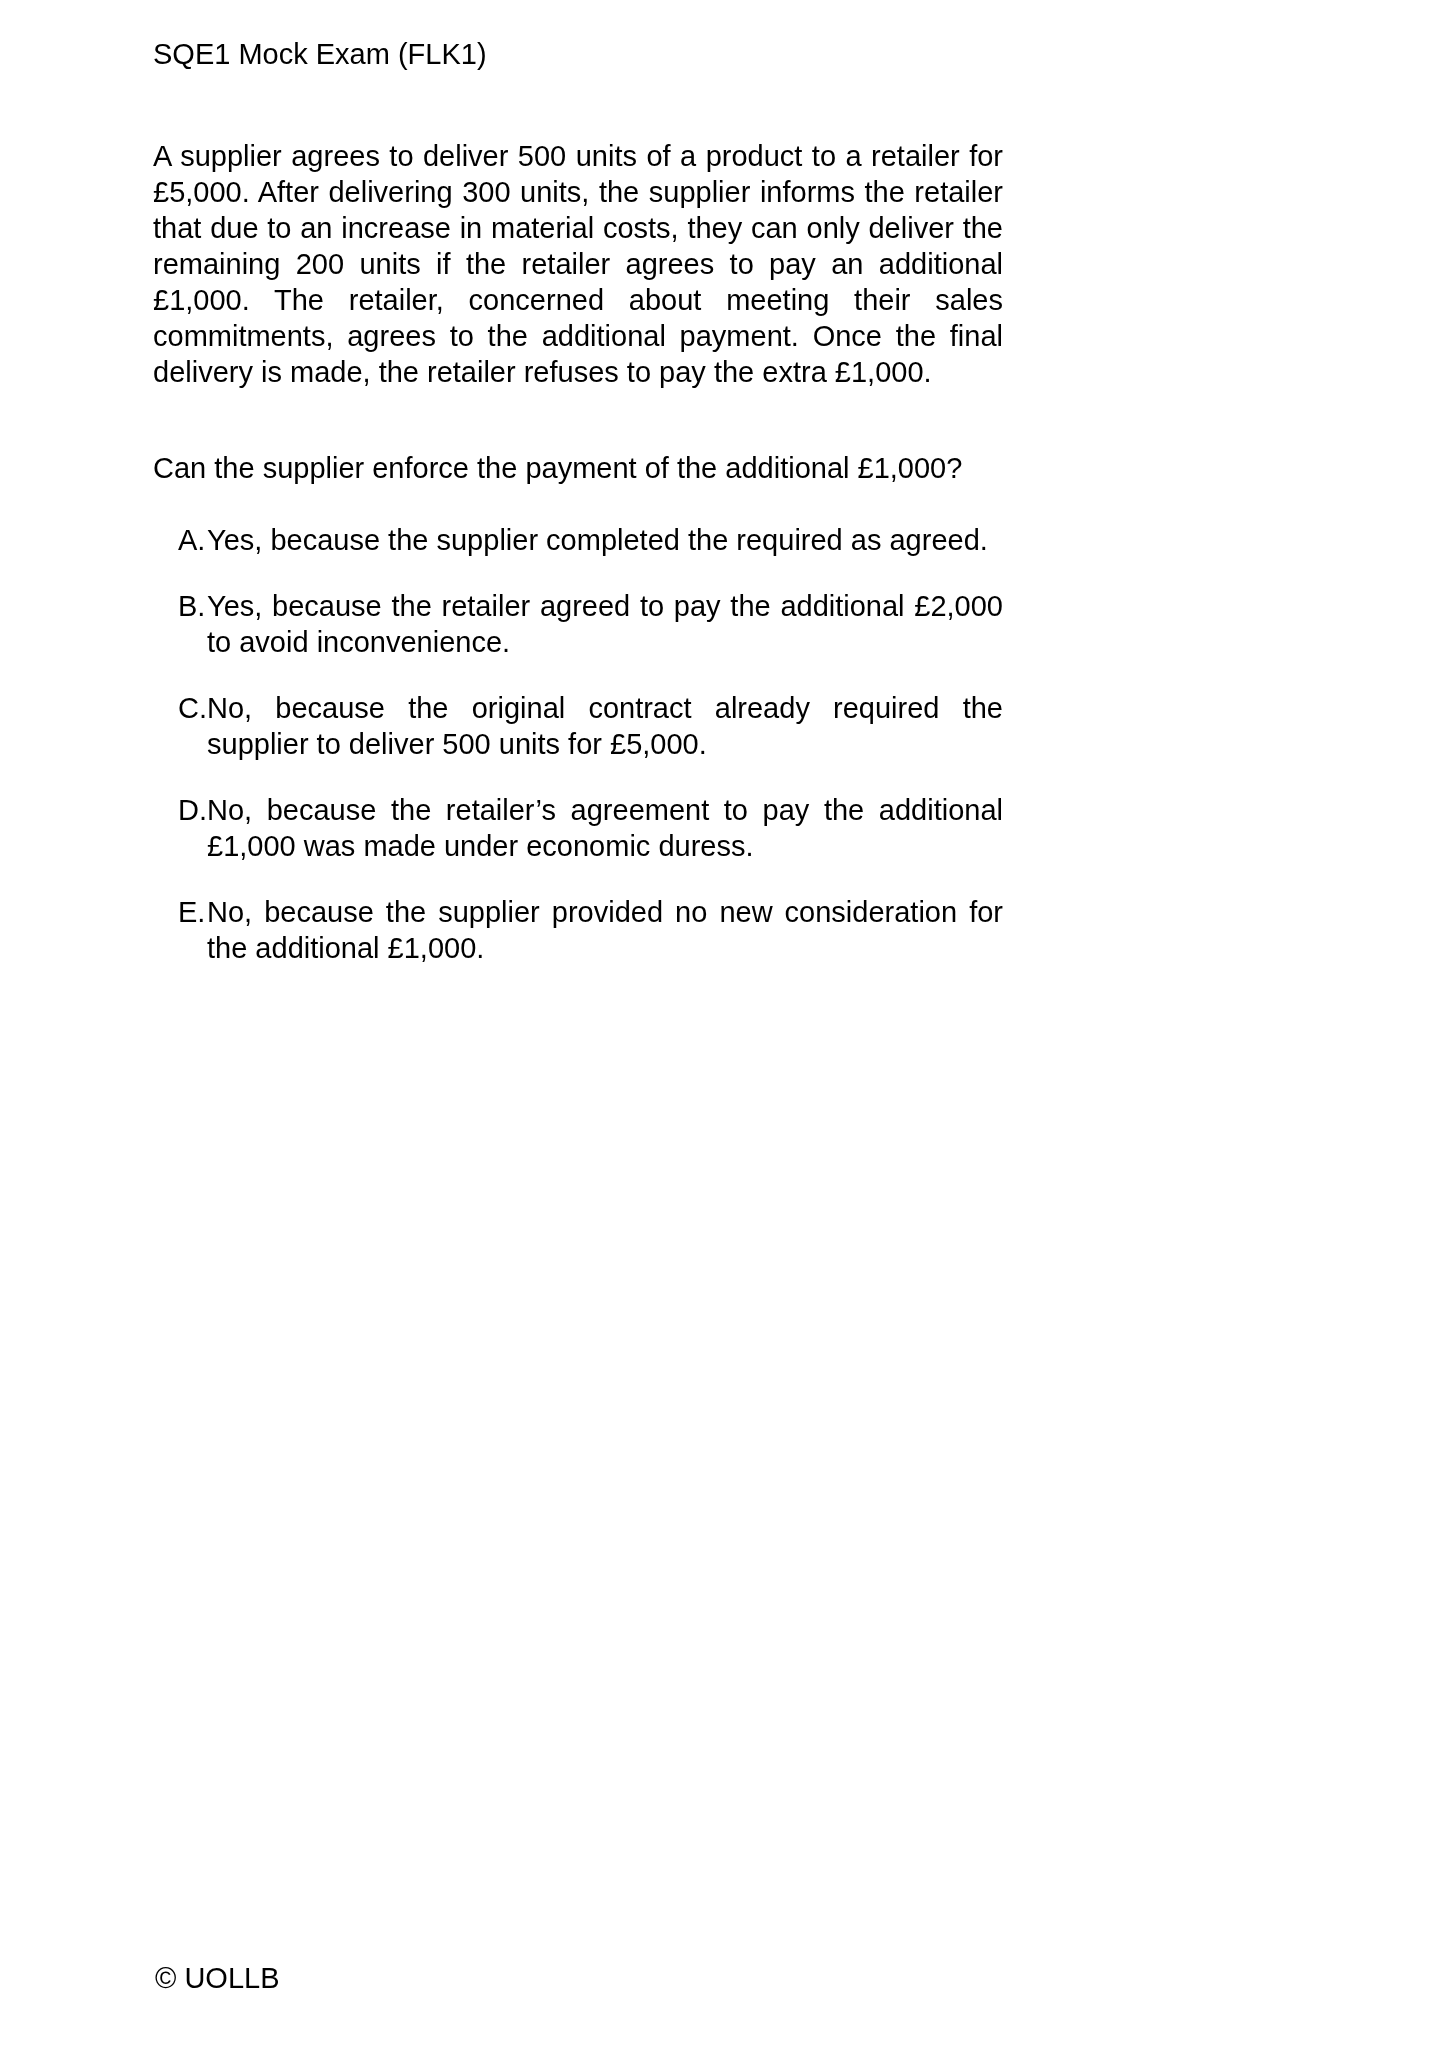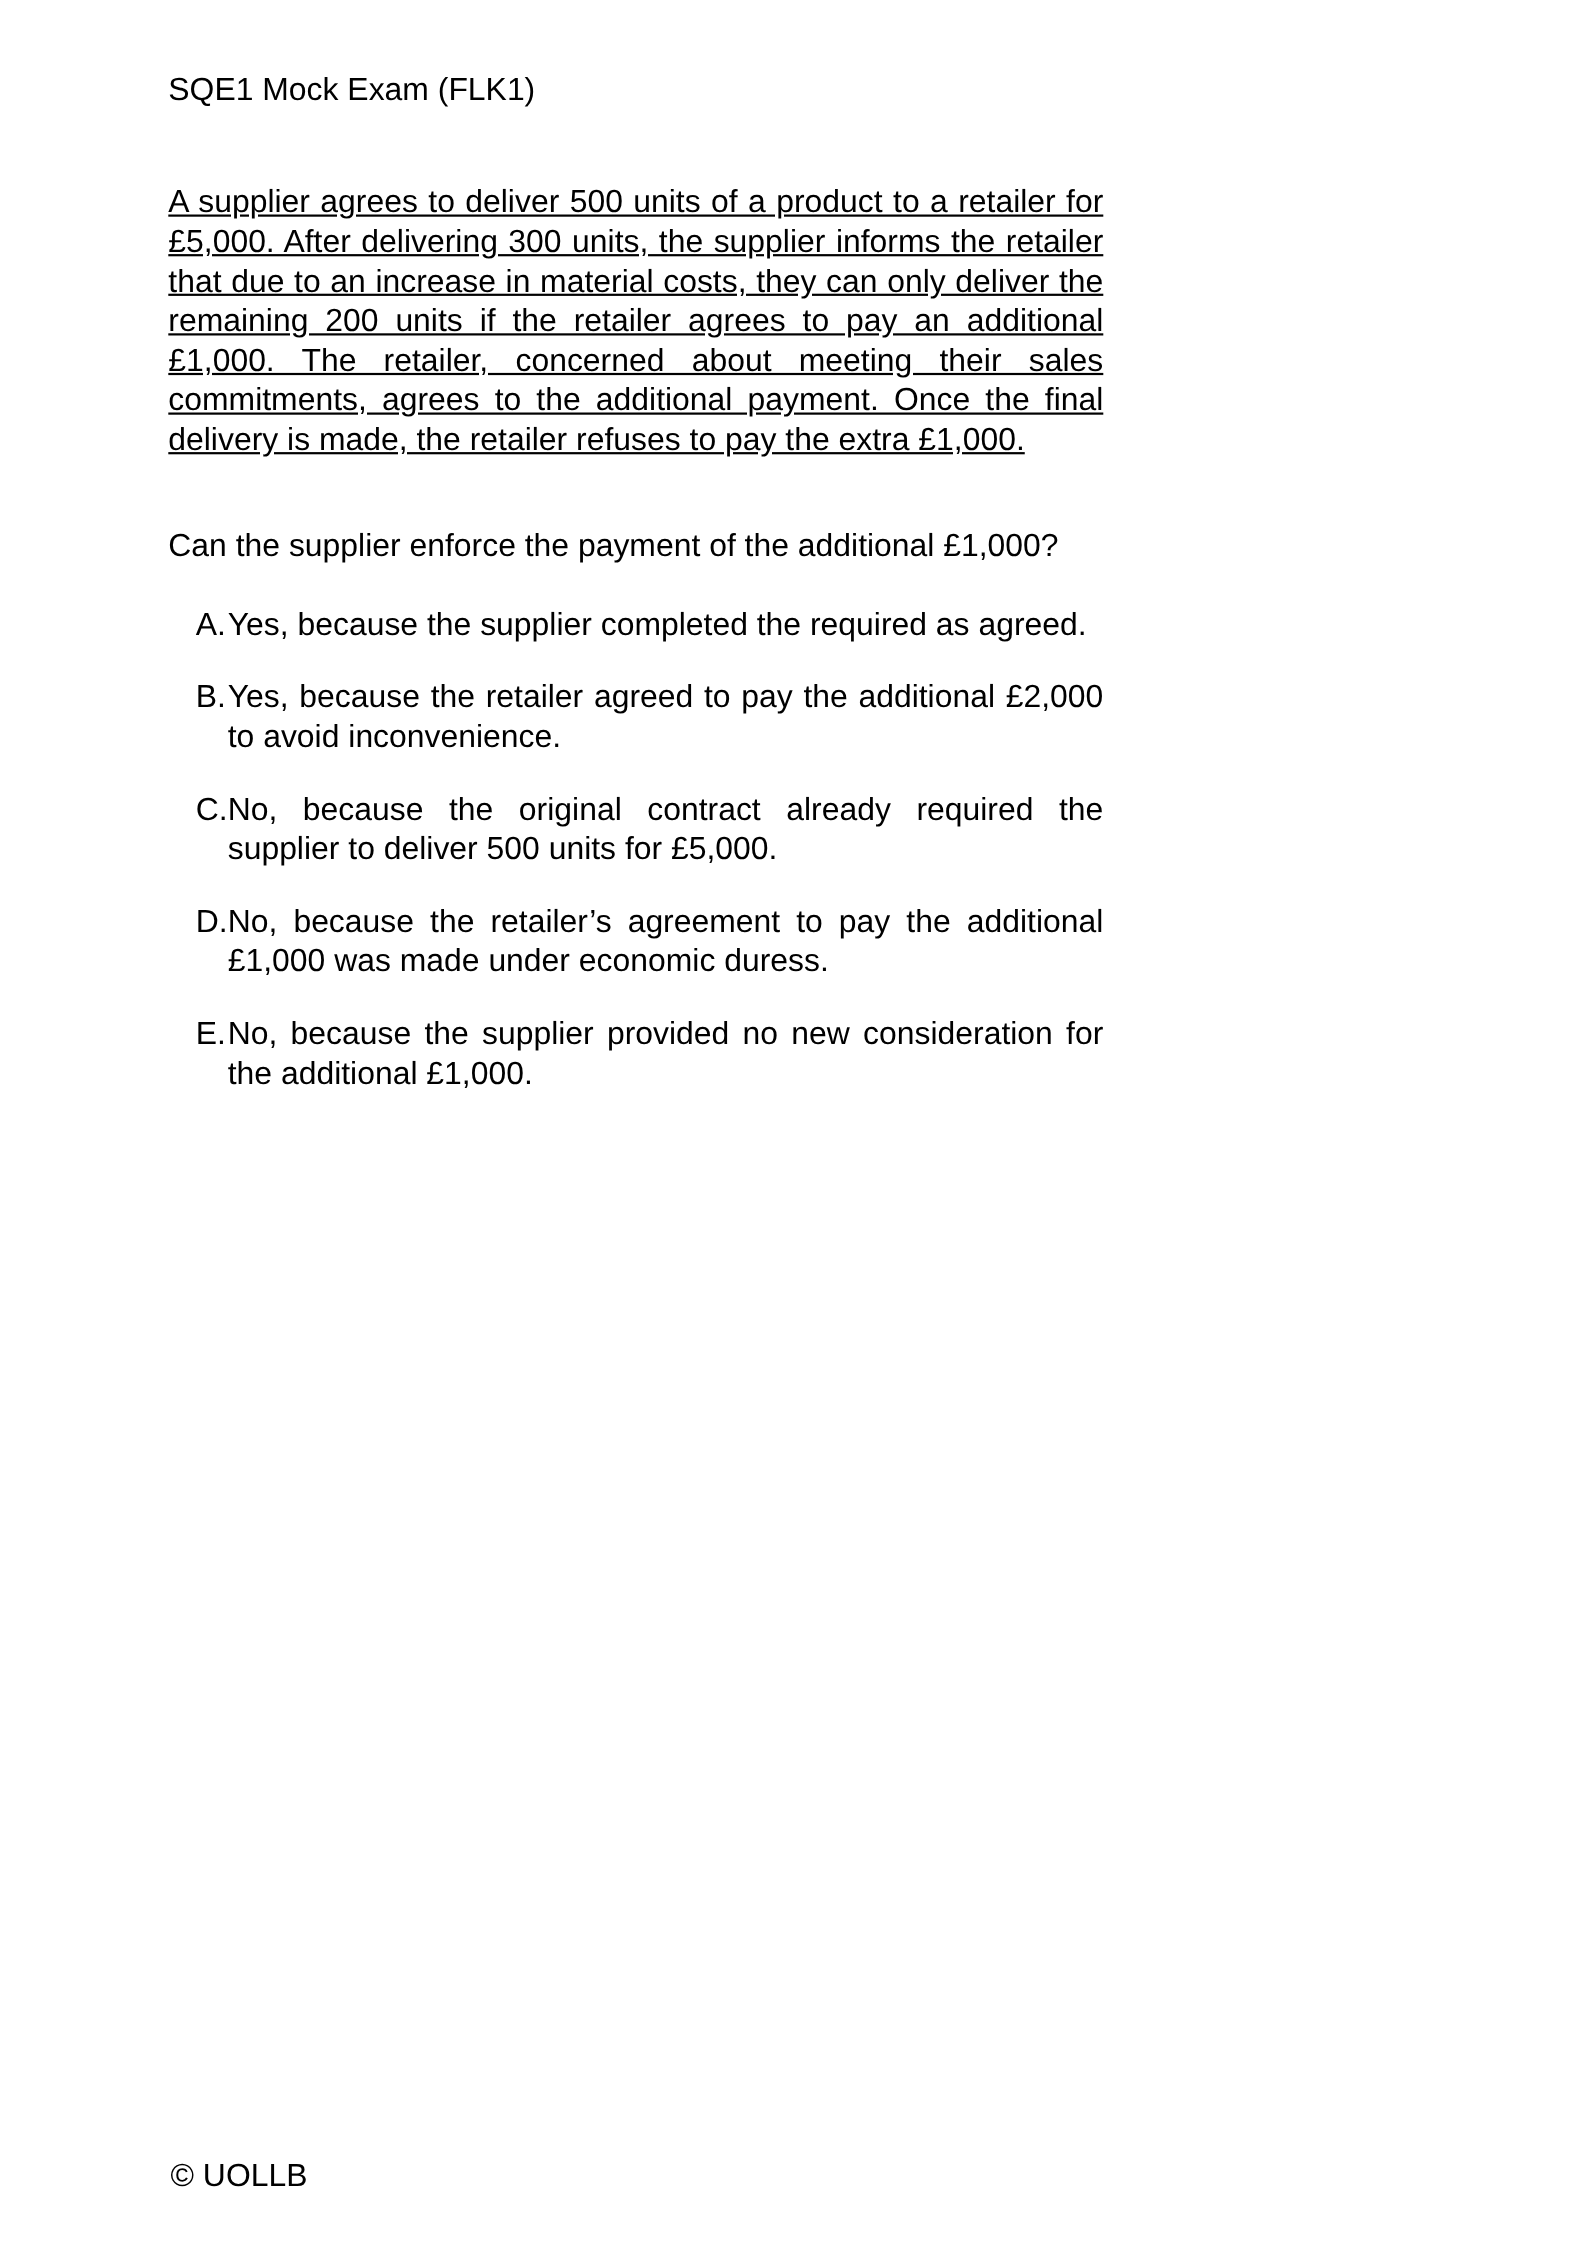--- a/index.html
+++ b/index.html
@@ -14,41 +14,40 @@
     font-size: 29px;
     line-height: 36px;
     color: #000000;
     overflow: hidden;
   }
   .page {
     position: relative;
     width: 1445px;
     height: 2045px;
     box-sizing: border-box;
-    padding: 64px 0 0 153px;
+    padding: 36px 0 0 153px;
     background: #ffffff;
   }
   .content {
     width: 850px;
   }
   .doc-header {
     margin: 0;
     font-weight: normal;
   }
   .doc-title {
     margin: 32px 0 0 0;
     font-size: 29px;
     line-height: 36px;
     font-weight: bold;
     text-align: center;
   }
   .scenario {
     margin: 66px 0 0 0;
     text-align: justify;
-    text-decoration: underline;
   }
   .question {
     margin: 60px 0 0 0;
     font-weight: normal;
   }
   .options {
     margin-top: 36px;
     padding-left: 25px;
   }
   .option {

